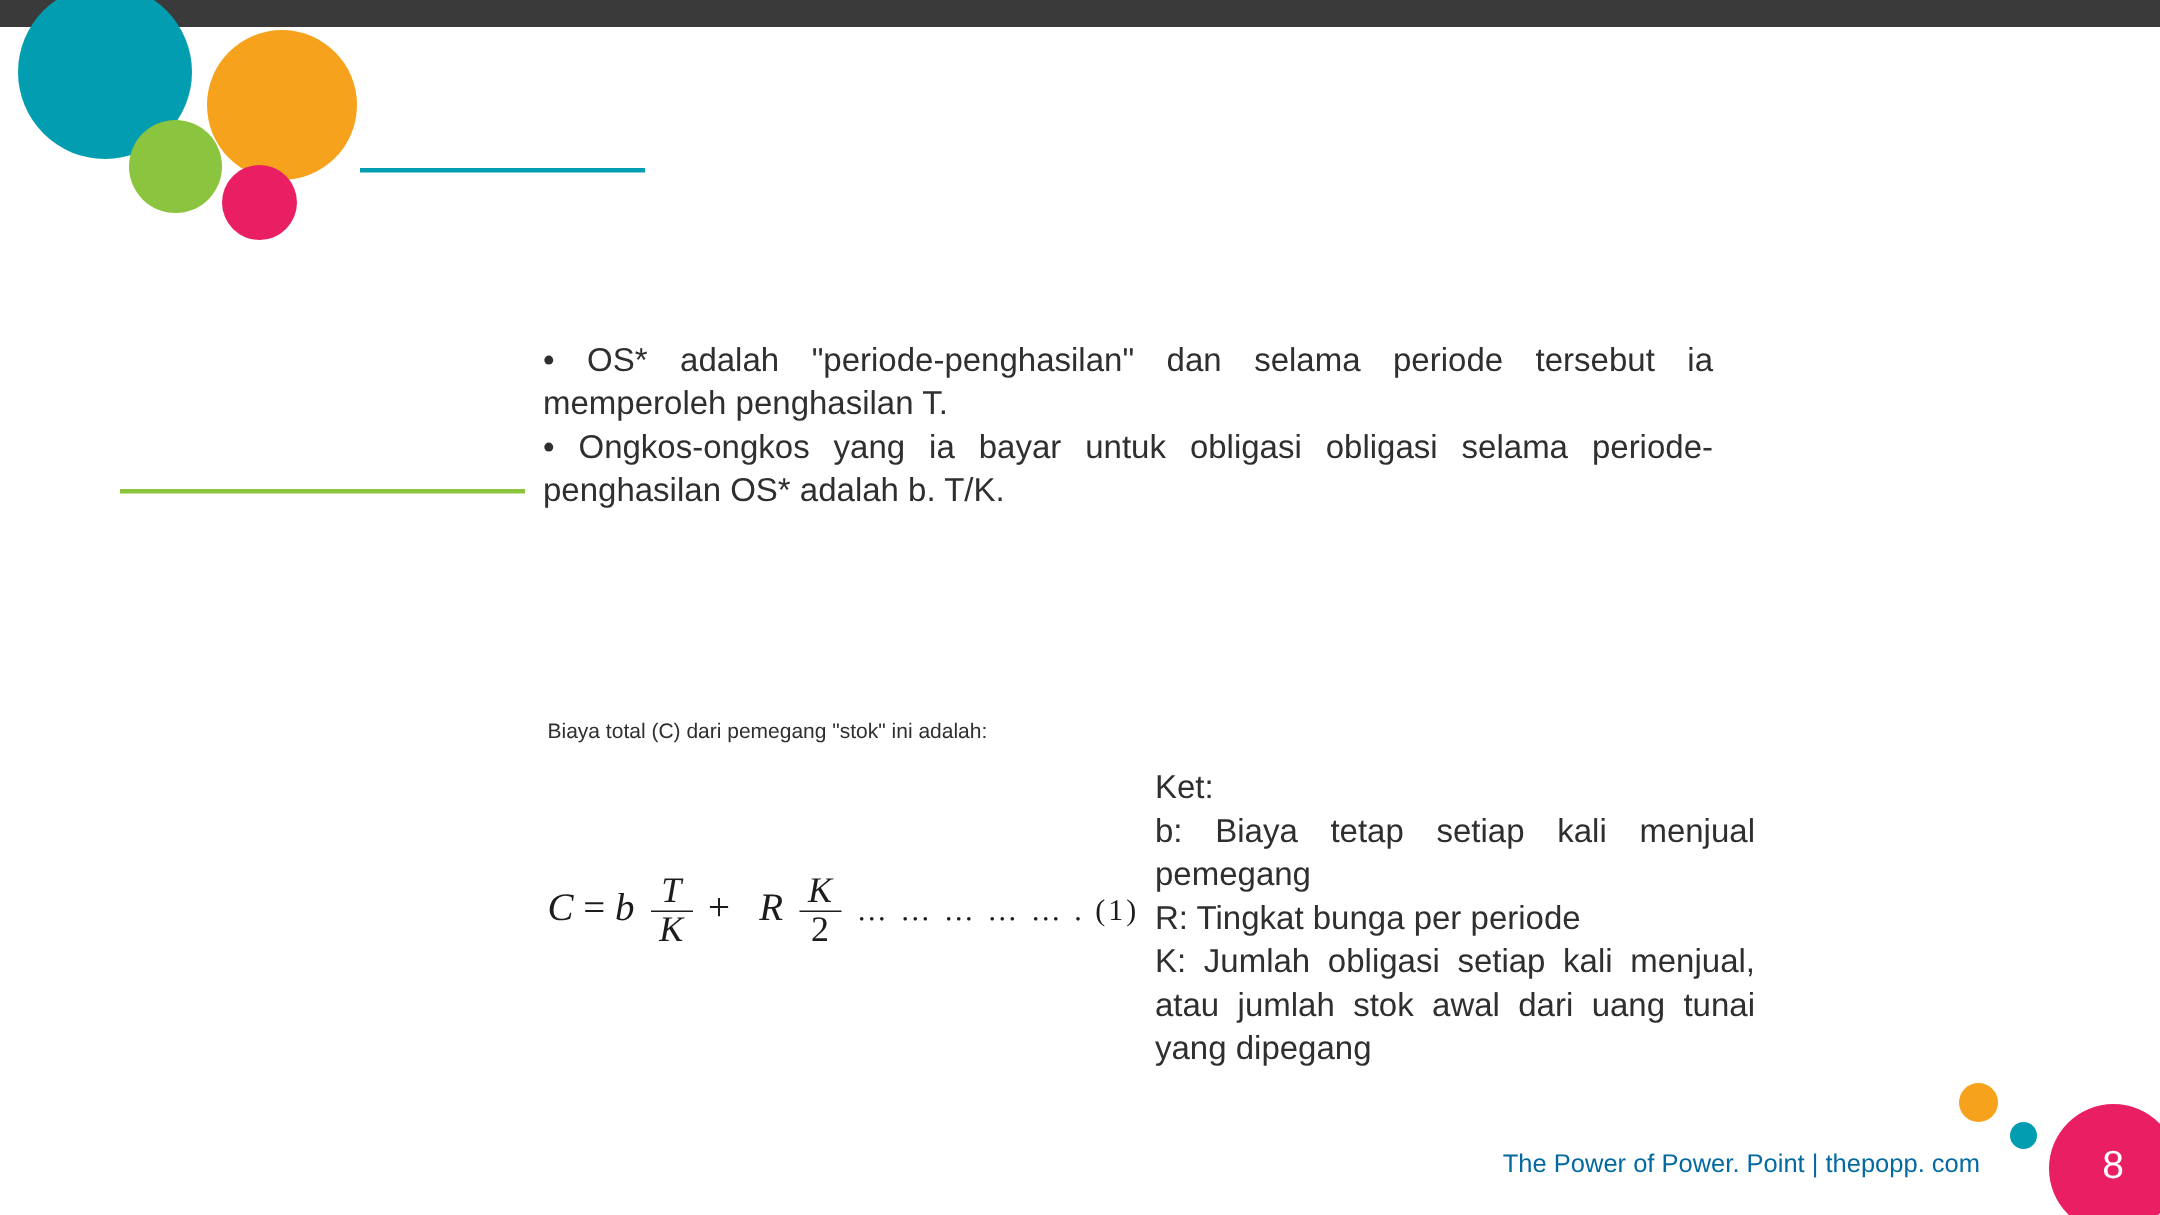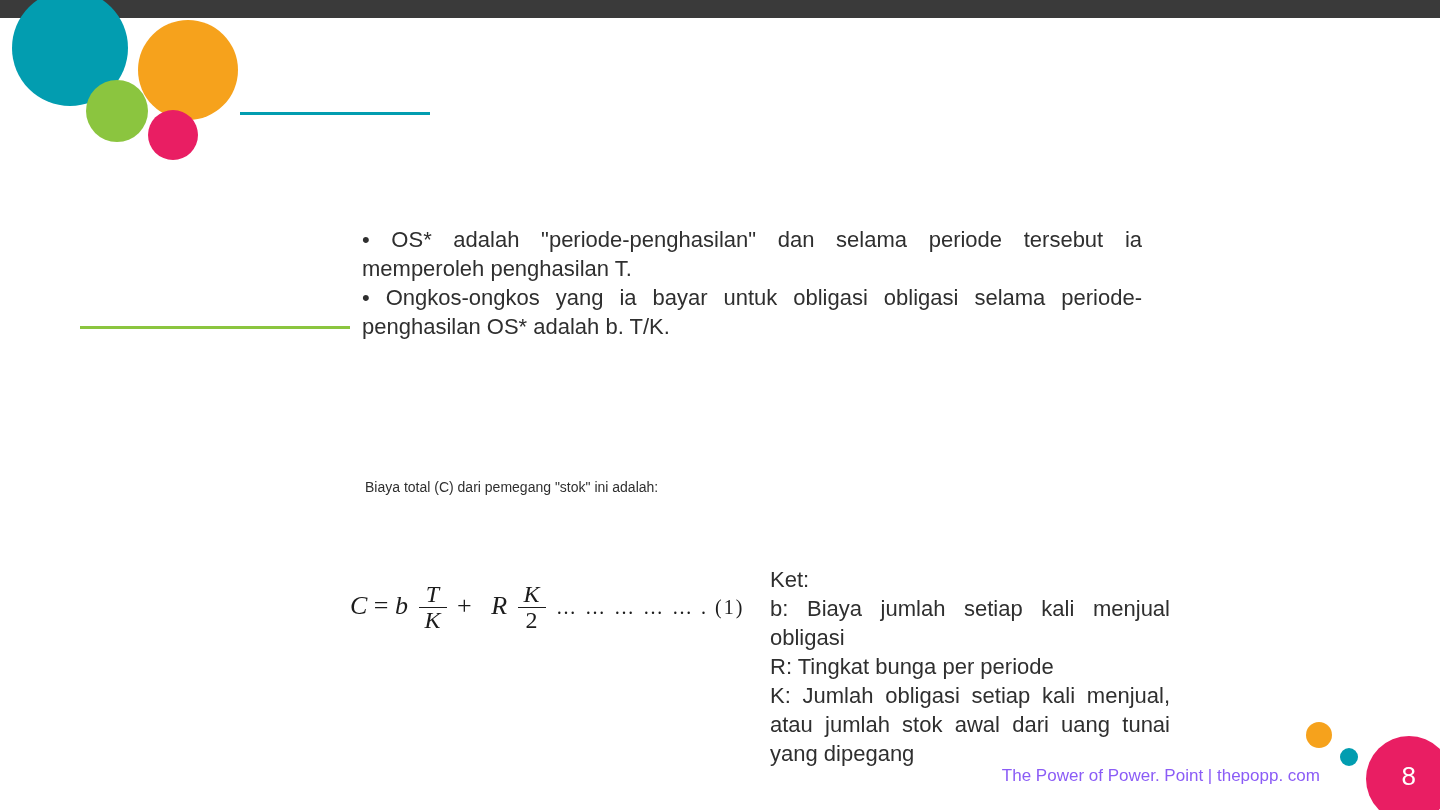--- a/index.html
+++ b/index.html
@@ -13,30 +13,30 @@
   .c-green  { width: 62px;  height: 62px;  left: 86px;  top: 80px;  background: #8bc53f; }
   .c-pink   { width: 50px;  height: 50px;  left: 148px; top: 110px; background: #e91e63; }
 
   .underline-teal  { position: absolute; left: 240px; top: 112px; width: 190px; height: 3px; background: #029db0; }
   .underline-green { position: absolute; left: 80px;  top: 326px; width: 270px; height: 3px; background: #8bc53f; }
 
   .content { position: absolute; left: 362px; top: 225px; width: 780px; font-size: 22px; line-height: 1.32; text-align: justify; }
   .content p { margin: 0; }
 
   .sub-left { position: absolute; left: 365px; top: 478px; width: 420px; font-size: 14px; line-height: 1.32; text-align: justify; }
-  .formula  { position: absolute; left: 350px; top: 582px; font-family: "Cambria Math", "Times New Roman", serif; font-size: 26px; color: #1c1c1c; white-space: nowrap; }
+  .formula  { position: absolute; left: 365px; top: 582px; font-family: "Cambria Math", "Times New Roman", serif; font-size: 26px; color: #1c1c1c; white-space: nowrap; }
   .formula .it { font-style: italic; }
   .formula .frac { display: inline-block; vertical-align: middle; text-align: center; line-height: 1.05; font-size: 24px; margin: 0 4px; }
   .formula .frac .num { display: block; border-bottom: 1.6px solid #1c1c1c; padding: 0 6px; }
   .formula .frac .den { display: block; padding: 0 6px; }
   .formula .dots { letter-spacing: 2px; font-size: 20px; }
 
-  .ket { position: absolute; left: 770px; top: 565px; width: 400px; font-size: 22px; line-height: 1.32; text-align: justify; }
+  .ket { position: absolute; left: 770px; top: 510px; width: 400px; font-size: 22px; line-height: 1.32; text-align: justify; }
 
-  .footer { position: absolute; right: 120px; bottom: 24px; font-size: 17px; color: #8b5cf6; }
+  .footer { position: absolute; right: 120px; bottom: 24px; font-size: 17px; color: #0369a1; }
   .corner-circle { position: absolute; border-radius: 50%; }
   .cc-orange { width: 26px; height: 26px; right: 108px; bottom: 62px; background: #f6a21c; }
   .cc-teal-dot { width: 18px; height: 18px; right: 82px; bottom: 44px; background: #029db0; }
   .cc-pink { width: 86px; height: 86px; right: -12px; bottom: -12px; background: #e91e63; }
   .page-num { position: absolute; right: 24px; bottom: 18px; color: #ffffff; font-size: 26px; font-weight: 300; z-index: 5; }
 </style>
 </head>
 <body>
 
 <div class="slide">
@@ -71,21 +71,21 @@
     <span class="it">R</span>
     <span class="frac">
       <span class="num it">K</span>
       <span class="den">2</span>
     </span>
     <span class="dots"> … … … … … . (1)</span>
   </div>
 
   <div class="ket">
     <p>Ket:</p>
-    <p>b: Biaya jumlah setiap kali menjual obligasi</p>
+    <p>b: Biaya tetap setiap kali menjual pemegang</p>
     <p>R: Tingkat bunga per periode</p>
     <p>K: Jumlah obligasi setiap kali menjual, atau jumlah stok awal dari uang tunai yang dipegang</p>
   </div>
 
   <div class="footer">The Power of Power. Point | thepopp. com</div>
 
   <div class="corner-circle cc-orange"></div>
   <div class="corner-circle cc-teal-dot"></div>
   <div class="corner-circle cc-pink"></div>
   <div class="page-num">8</div>

